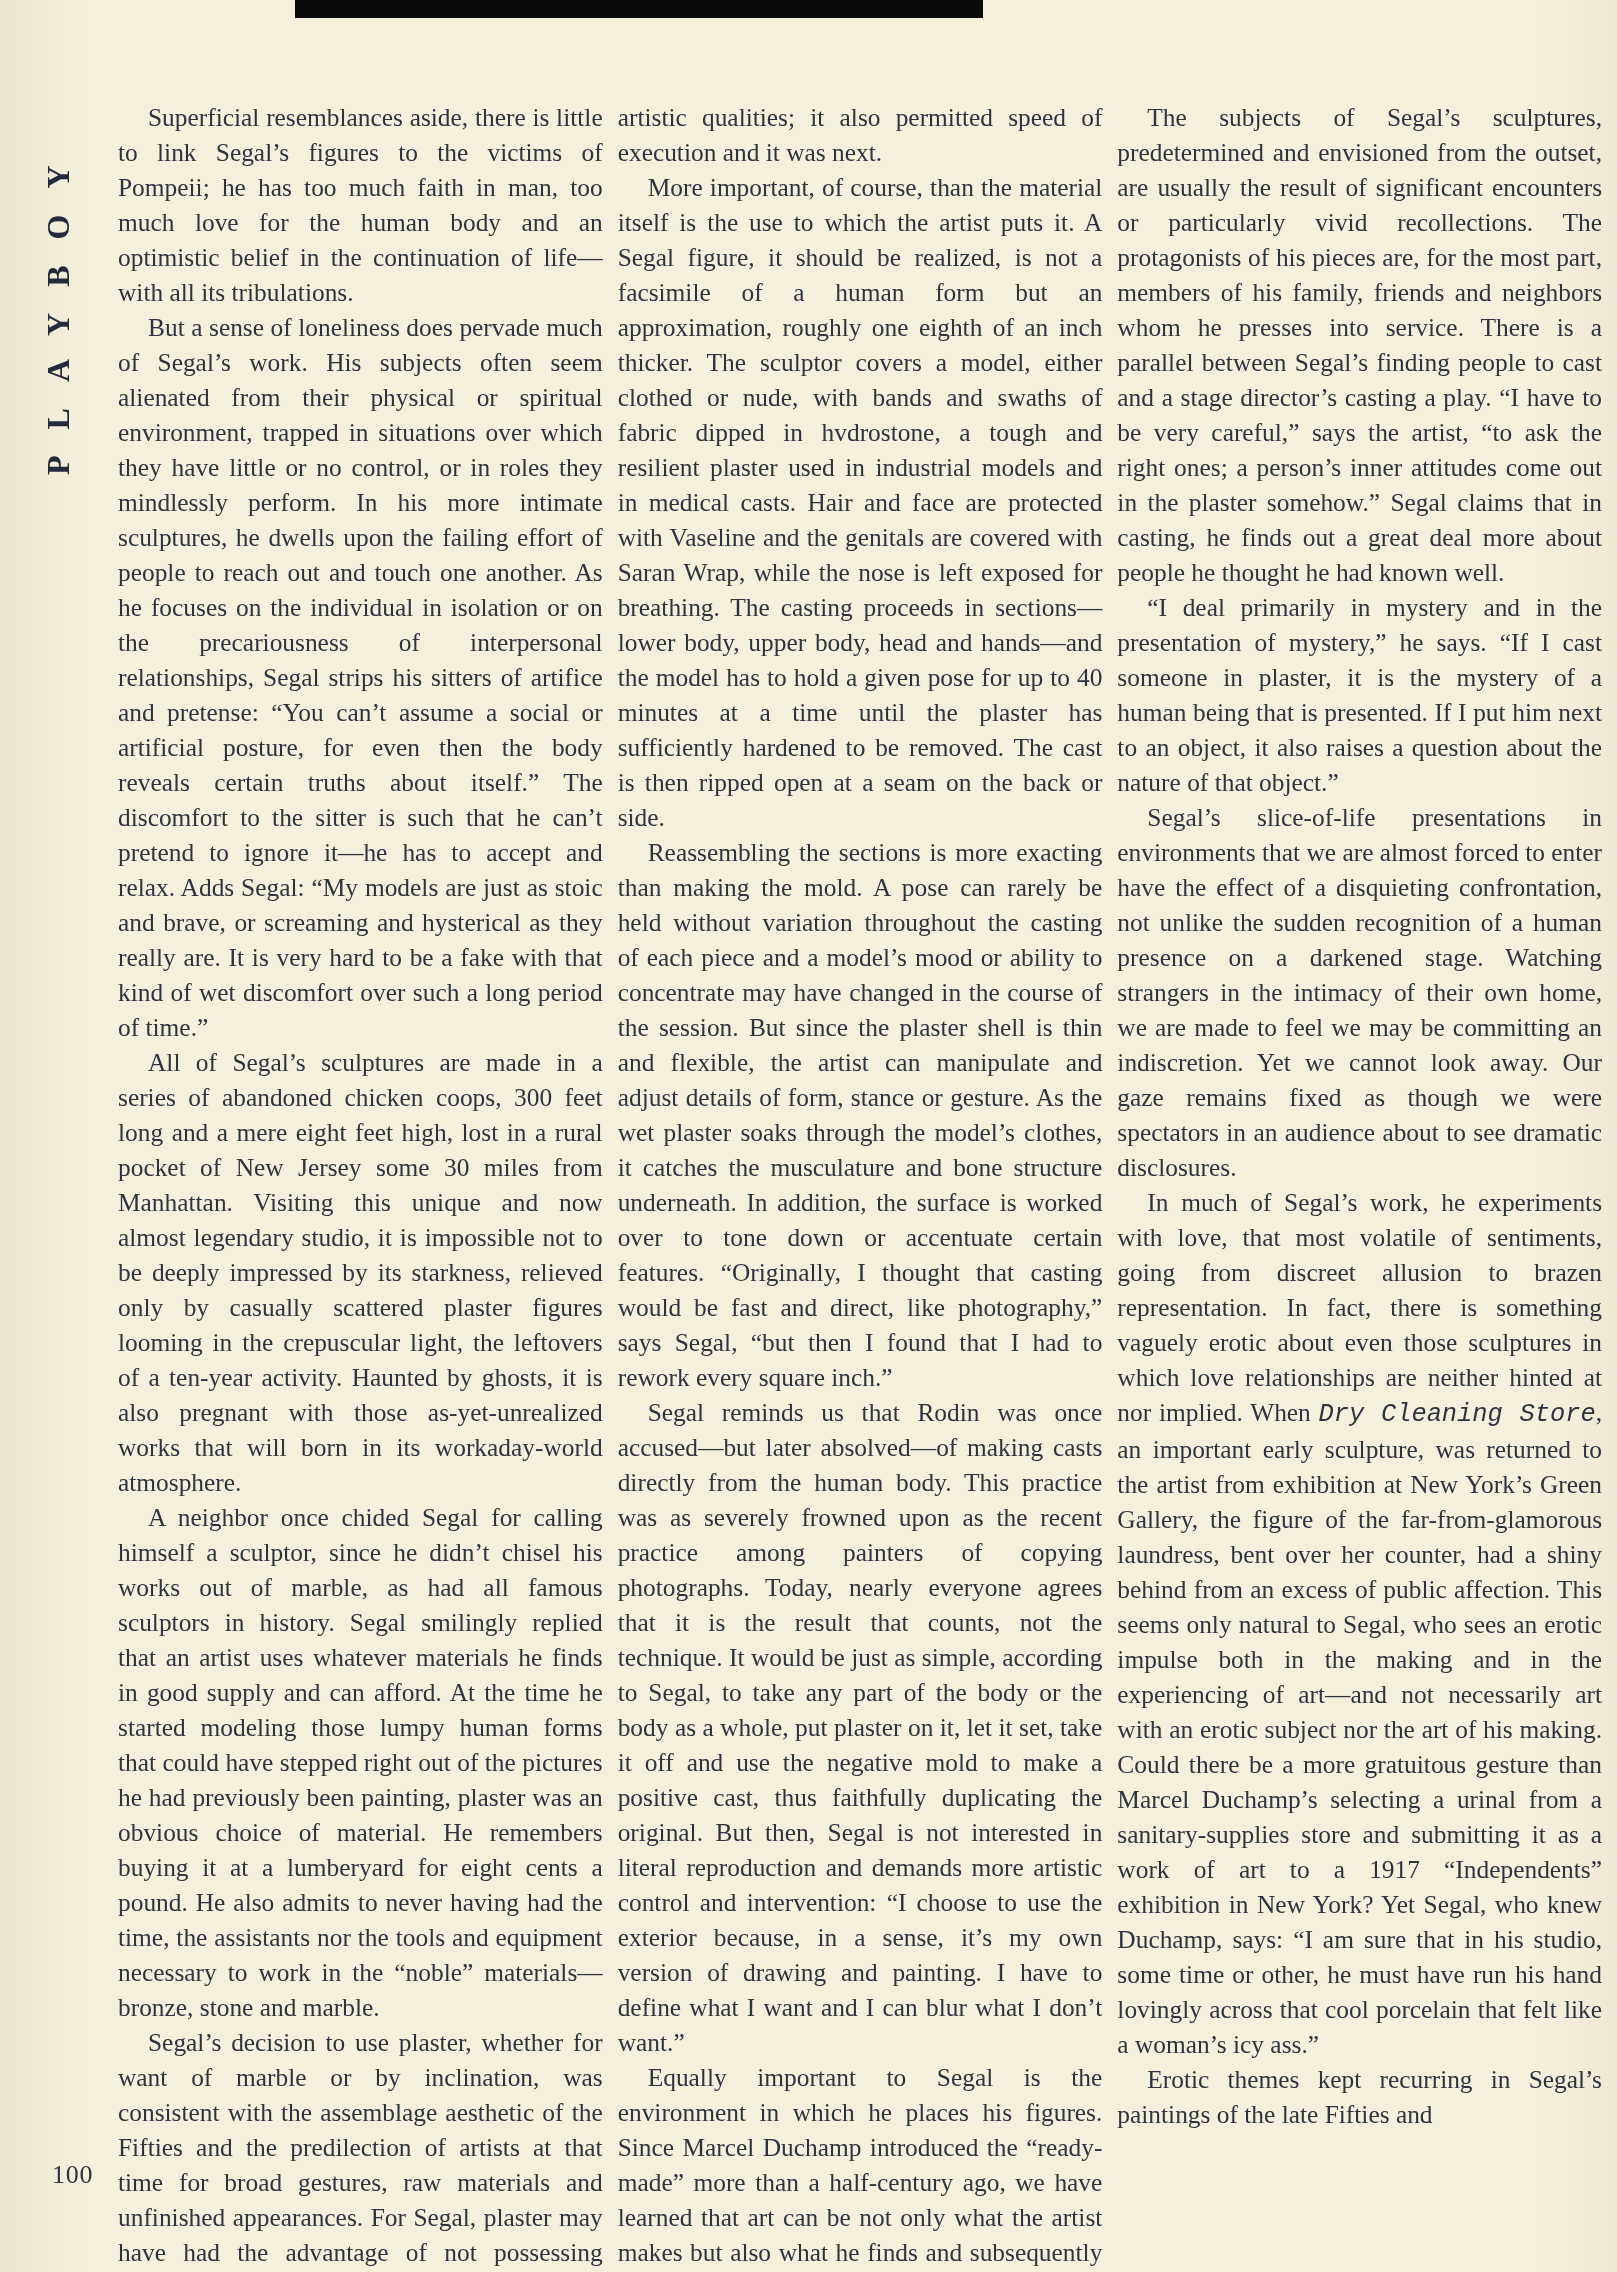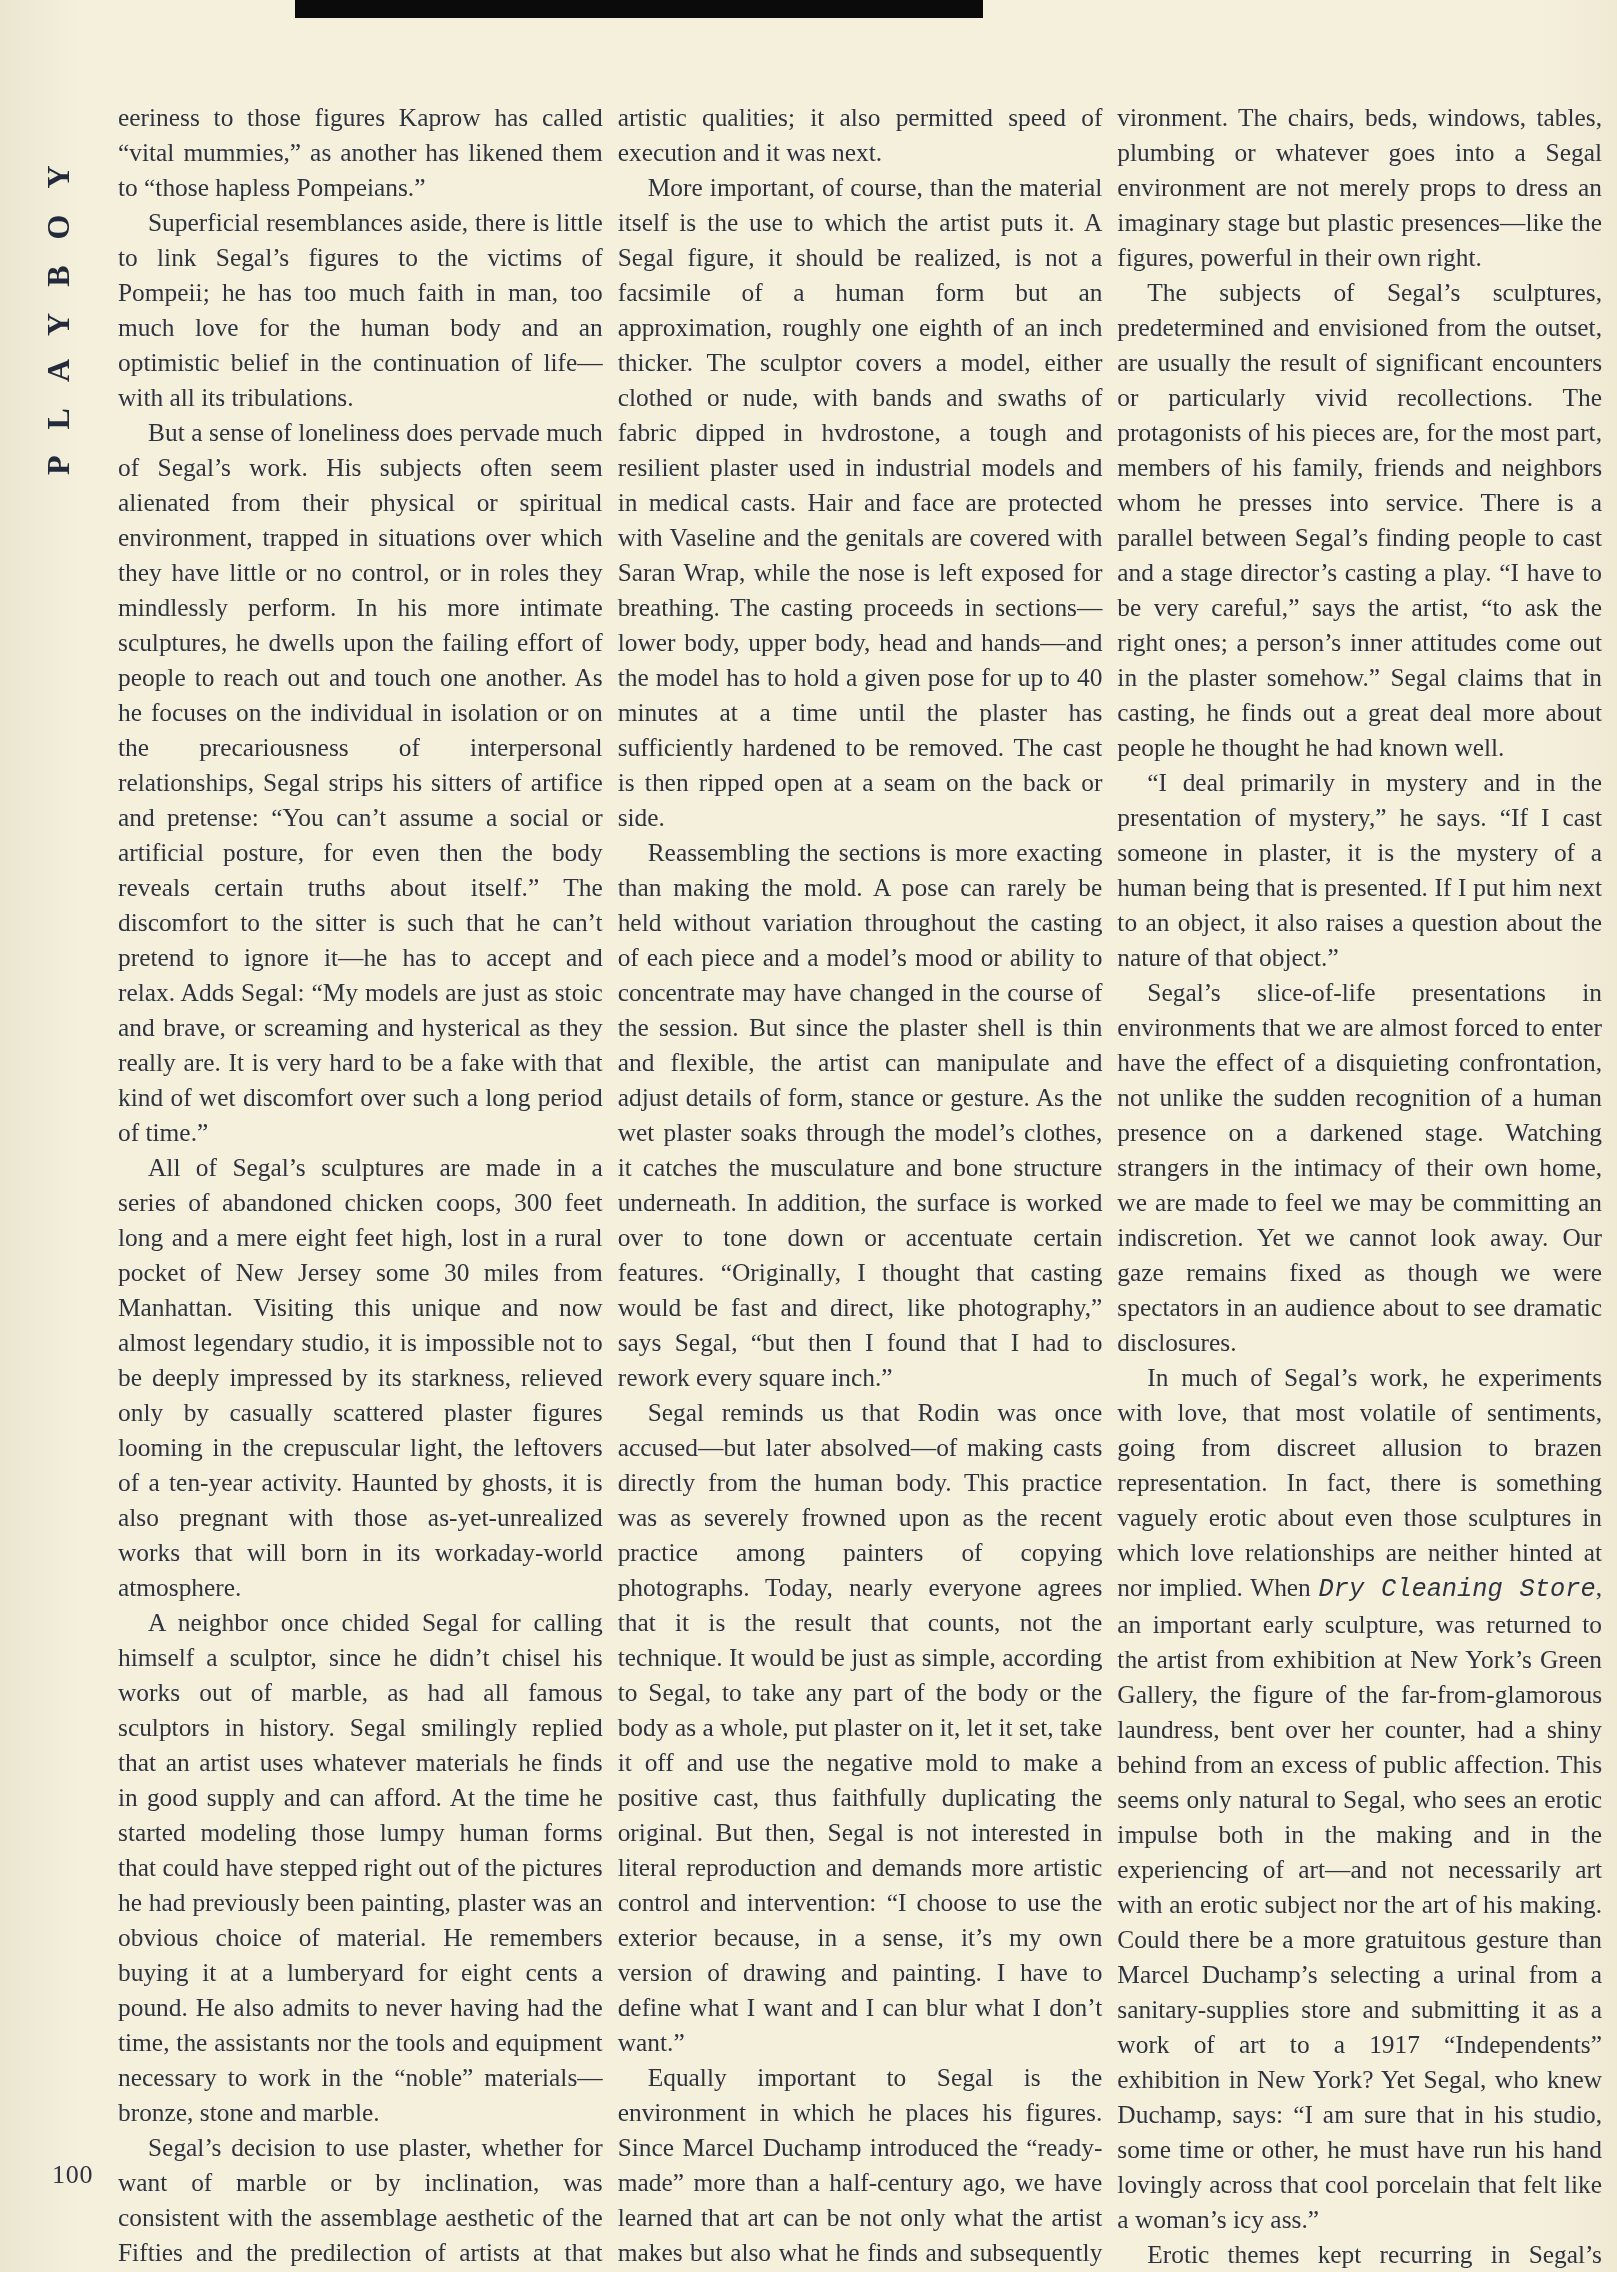--- a/index.html
+++ b/index.html
@@ -56,40 +56,38 @@
 <body>
 
 <div class="page">
   <div class="scan-strip"></div>
 
   <div class="spine">PLAYBOY</div>
 
   <div class="columns">
     <div class="column">
       <div class="col-paras">
-          <p class="para"><span>eeriness to those figures Kaprow has called “vital mummies,” as another has likened them to “those hapless Pompeians.”</span></p>
           <p class="para indent"><span>Superficial resemblances aside, there is little to link Segal’s figures to the victims of Pompeii; he has too much faith in man, too much love for the human body and an optimistic belief in the continuation of life—with all its tribulations.</span></p>
           <p class="para indent"><span>But a sense of loneliness does pervade much of Segal’s work. His subjects often seem alienated from their physical or spiritual environment, trapped in situations over which they have little or no control, or in roles they mindlessly perform. In his more intimate sculptures, he dwells upon the failing effort of people to reach out and touch one another. As he focuses on the individual in isolation or on the precariousness of interpersonal relationships, Segal strips his sitters of artifice and pretense: “You can’t assume a social or artificial posture, for even then the body reveals certain truths about itself.” The discomfort to the sitter is such that he can’t pretend to ignore it—he has to accept and relax. Adds Segal: “My models are just as stoic and brave, or screaming and hysterical as they really are. It is very hard to be a fake with that kind of wet discomfort over such a long period of time.”</span></p>
           <p class="para indent"><span>All of Segal’s sculptures are made in a series of abandoned chicken coops, 300 feet long and a mere eight feet high, lost in a rural pocket of New Jersey some 30 miles from Manhattan. Visiting this unique and now almost legendary studio, it is impossible not to be deeply impressed by its starkness, relieved only by casually scattered plaster figures looming in the crepuscular light, the leftovers of a ten-year activity. Haunted by ghosts, it is also pregnant with those as-yet-unrealized works that will born in its workaday-world atmosphere.</span></p>
           <p class="para indent"><span>A neighbor once chided Segal for calling himself a sculptor, since he didn’t chisel his works out of marble, as had all famous sculptors in history. Segal smilingly replied that an artist uses whatever materials he finds in good supply and can afford. At the time he started modeling those lumpy human forms that could have stepped right out of the pictures he had previously been painting, plaster was an obvious choice of material. He remembers buying it at a lumberyard for eight cents a pound. He also admits to never having had the time, the assistants nor the tools and equipment necessary to work in the “noble” materials—bronze, stone and marble.</span></p>
           <p class="para indent"><span>Segal’s decision to use plaster, whether for want of marble or by inclination, was consistent with the assemblage aesthetic of the Fifties and the predilection of artists at that time for broad gestures, raw materials and unfinished appearances. For Segal, plaster may have had the advantage of not possessing inherent</span></p>
         </div>
     </div>
     <div class="column">
       <div class="col-paras">
           <p class="para"><span>artistic qualities; it also permitted speed of execution and it was next.</span></p>
           <p class="para indent"><span>More important, of course, than the material itself is the use to which the artist puts it. A Segal figure, it should be realized, is not a facsimile of a human form but an approximation, roughly one eighth of an inch thicker. The sculptor covers a model, either clothed or nude, with bands and swaths of fabric dipped in hvdrostone, a tough and resilient plaster used in industrial models and in medical casts. Hair and face are protected with Vaseline and the genitals are covered with Saran Wrap, while the nose is left exposed for breathing. The casting proceeds in sections—lower body, upper body, head and hands—and the model has to hold a given pose for up to 40 minutes at a time until the plaster has sufficiently hardened to be removed. The cast is then ripped open at a seam on the back or side.</span></p>
           <p class="para indent"><span>Reassembling the sections is more exacting than making the mold. A pose can rarely be held without variation throughout the casting of each piece and a model’s mood or ability to concentrate may have changed in the course of the session. But since the plaster shell is thin and flexible, the artist can manipulate and adjust details of form, stance or gesture. As the wet plaster soaks through the model’s clothes, it catches the musculature and bone structure underneath. In addition, the surface is worked over to tone down or accentuate certain features. “Originally, I thought that casting would be fast and direct, like photography,” says Segal, “but then I found that I had to rework every square inch.”</span></p>
           <p class="para indent"><span>Segal reminds us that Rodin was once accused—but later absolved—of making casts directly from the human body. This practice was as severely frowned upon as the recent practice among painters of copying photographs. Today, nearly everyone agrees that it is the result that counts, not the technique. It would be just as simple, according to Segal, to take any part of the body or the body as a whole, put plaster on it, let it set, take it off and use the negative mold to make a positive cast, thus faithfully duplicating the original. But then, Segal is not interested in literal reproduction and demands more artistic control and intervention: “I choose to use the exterior because, in a sense, it’s my own version of drawing and painting. I have to define what I want and I can blur what I don’t want.”</span></p>
           <p class="para indent"><span>Equally important to Segal is the environment in which he places his figures. Since Marcel Duchamp introduced the “ready-made” more than a half-century ago, we have learned that art can be not only what the artist makes but also what he finds and subsequently appropriates as his own. Segal’s ready-mades are the props and fixtures, invariably mundane, that suggest rather than describe an en-</span></p>
         </div>
     </div>
     <div class="column">
       <div class="col-paras">
-          <p class="para"><span>vironment. The chairs, beds, windows, tables, plumbing or whatever goes into a Segal environment are not merely props to dress an imaginary stage but plastic presences—like the figures, powerful in their own right.</span></p>
           <p class="para indent"><span>The subjects of Segal’s sculptures, predetermined and envisioned from the outset, are usually the result of significant encounters or particularly vivid recollections. The protagonists of his pieces are, for the most part, members of his family, friends and neighbors whom he presses into service. There is a parallel between Segal’s finding people to cast and a stage director’s casting a play. “I have to be very careful,” says the artist, “to ask the right ones; a person’s inner attitudes come out in the plaster somehow.” Segal claims that in casting, he finds out a great deal more about people he thought he had known well.</span></p>
           <p class="para indent"><span>“I deal primarily in mystery and in the presentation of mystery,” he says. “If I cast someone in plaster, it is the mystery of a human being that is presented. If I put him next to an object, it also raises a question about the nature of that object.”</span></p>
           <p class="para indent"><span>Segal’s slice-of-life presentations in environments that we are almost forced to enter have the effect of a disquieting confrontation, not unlike the sudden recognition of a human presence on a darkened stage. Watching strangers in the intimacy of their own home, we are made to feel we may be committing an indiscretion. Yet we cannot look away. Our gaze remains fixed as though we were spectators in an audience about to see dramatic disclosures.</span></p>
           <p class="para indent"><span>In much of Segal’s work, he experiments with love, that most volatile of sentiments, going from discreet allusion to brazen representation. In fact, there is something vaguely erotic about even those sculptures in which love relationships are neither hinted at nor implied. When </span><em>Dry Cleaning Store</em><span>, an important early sculpture, was returned to the artist from exhibition at New York’s Green Gallery, the figure of the far-from-glamorous laundress, bent over her counter, had a shiny behind from an excess of public affection. This seems only natural to Segal, who sees an erotic impulse both in the making and in the experiencing of art—and not necessarily art with an erotic subject nor the art of his making. Could there be a more gratuitous gesture than Marcel Duchamp’s selecting a urinal from a sanitary-supplies store and submitting it as a work of art to a 1917 “Independents” exhibition in New York? Yet Segal, who knew Duchamp, says: “I am sure that in his studio, some time or other, he must have run his hand lovingly across that cool porcelain that felt like a woman’s icy ass.”</span></p>
           <p class="para indent"><span>Erotic themes kept recurring in Segal’s paintings of the late Fifties and</span></p>
         </div>
 
     </div>
   </div>
 

